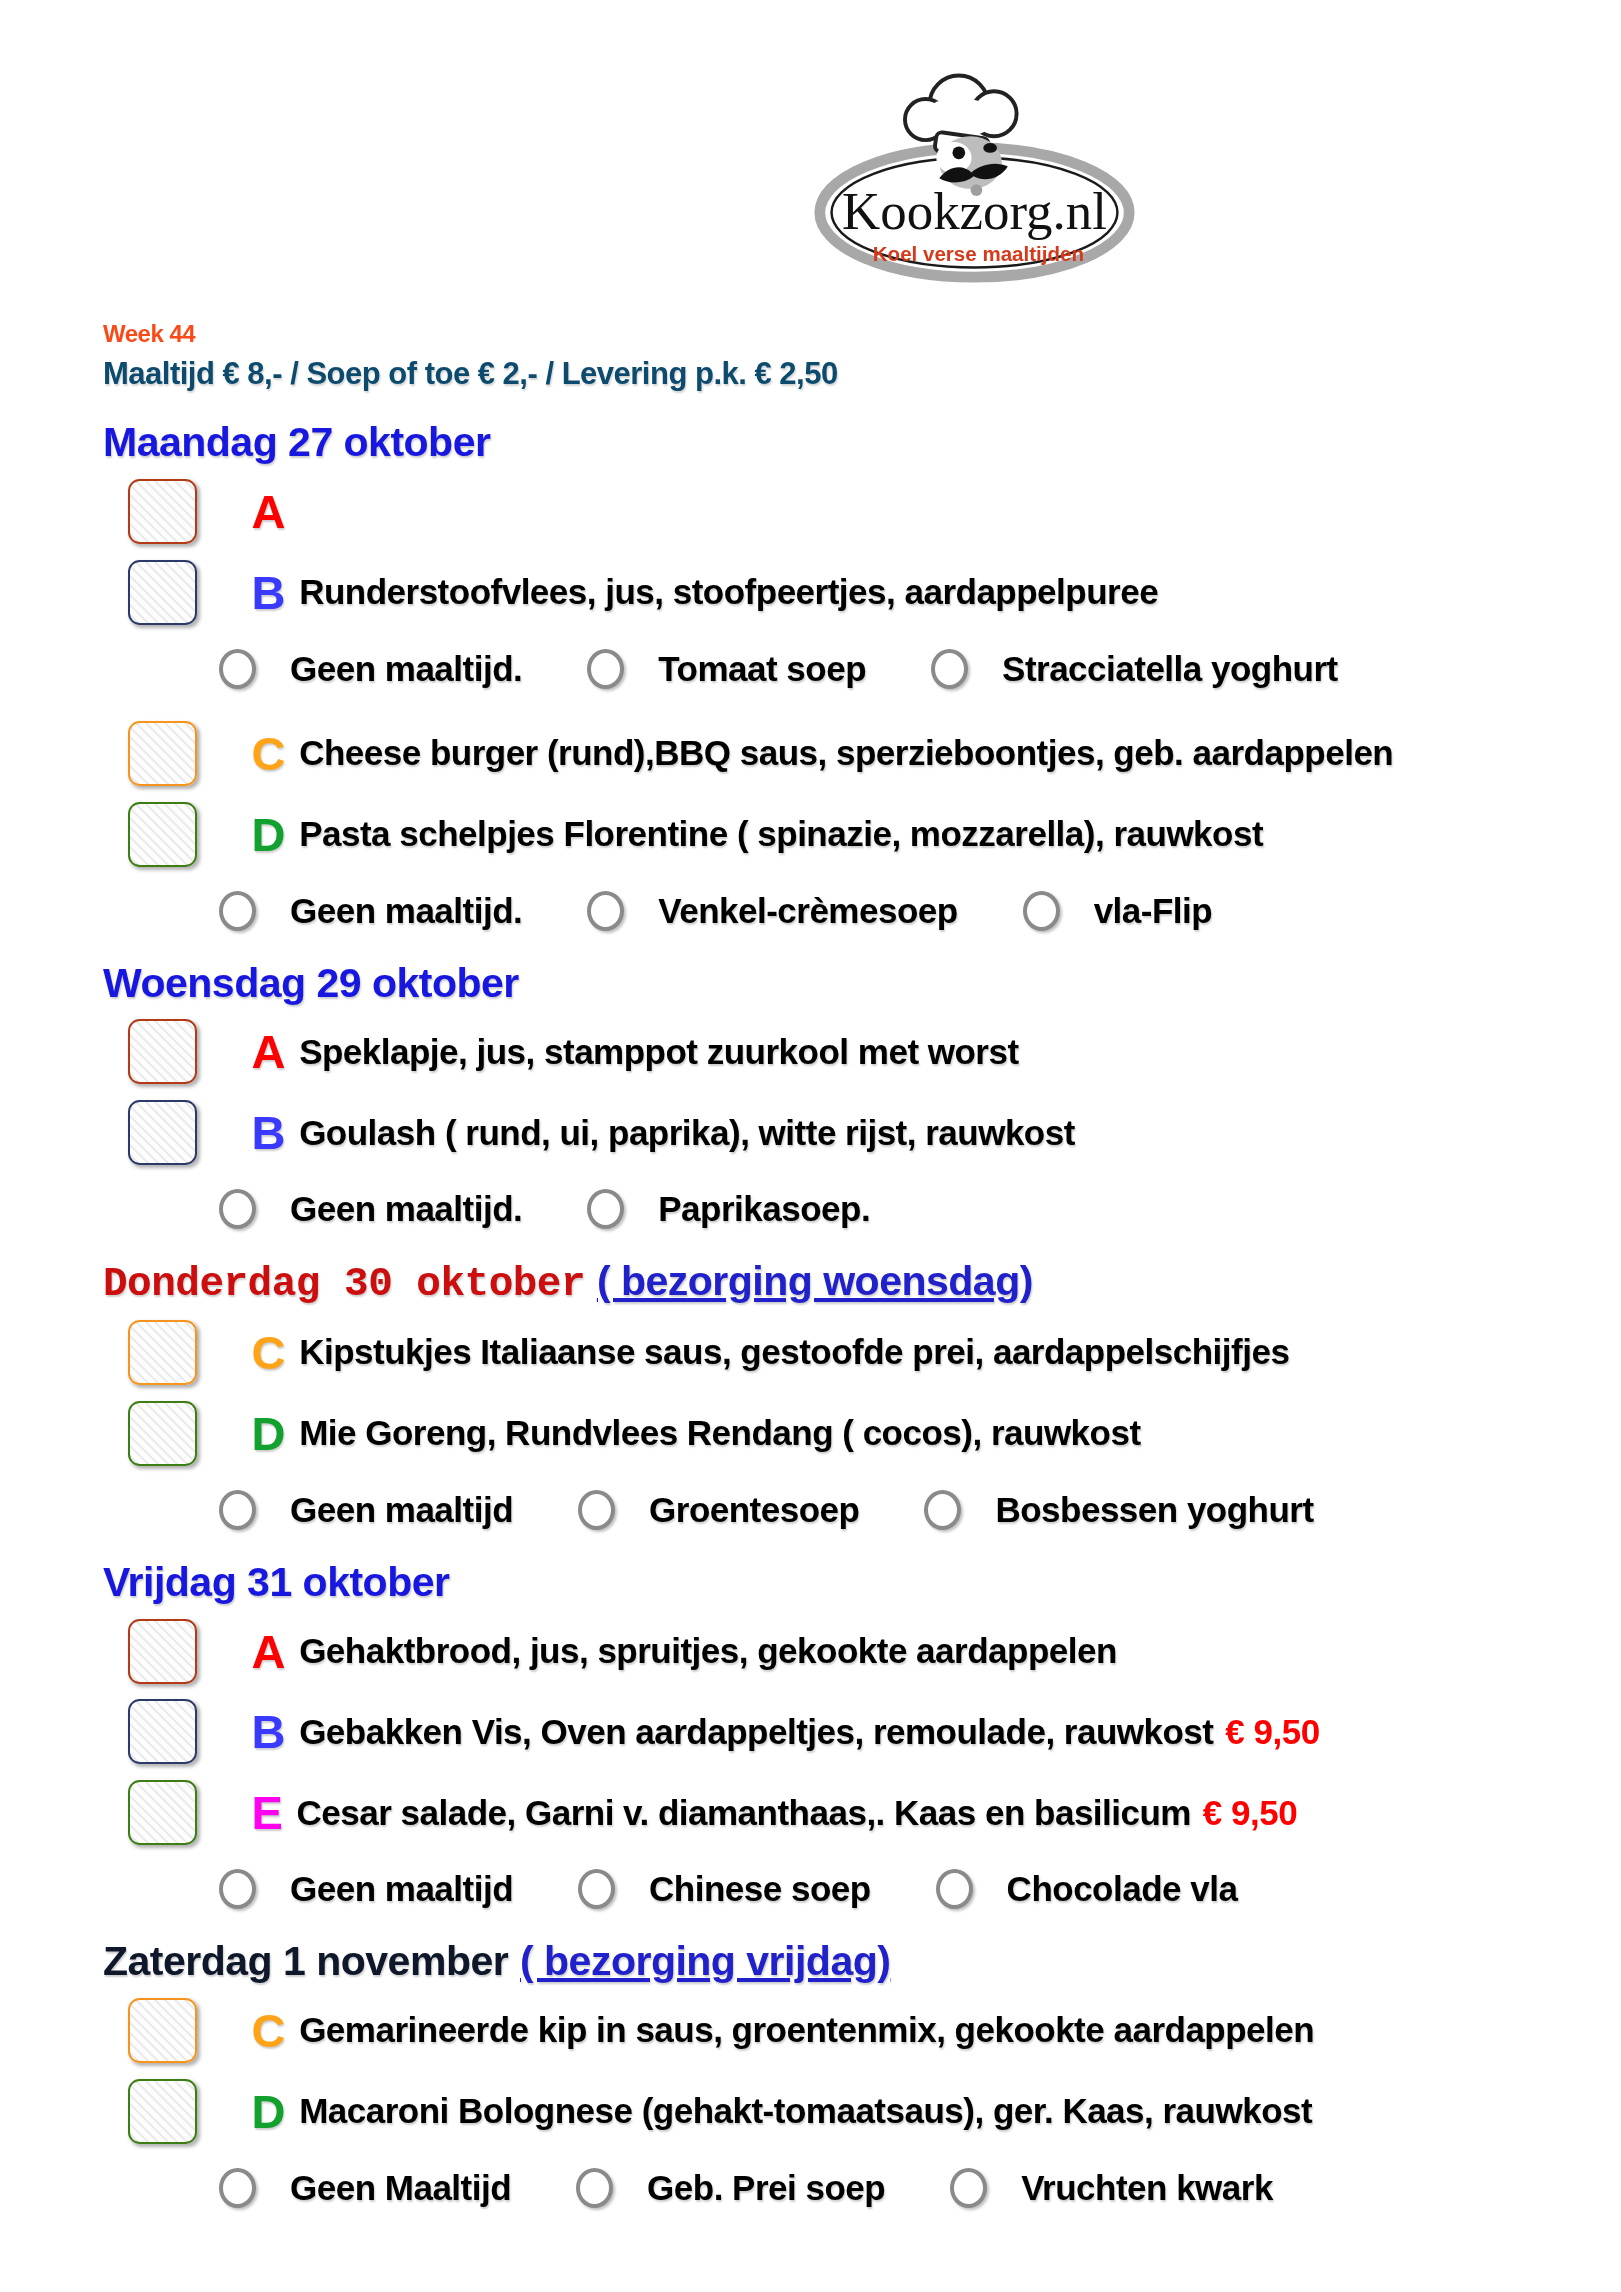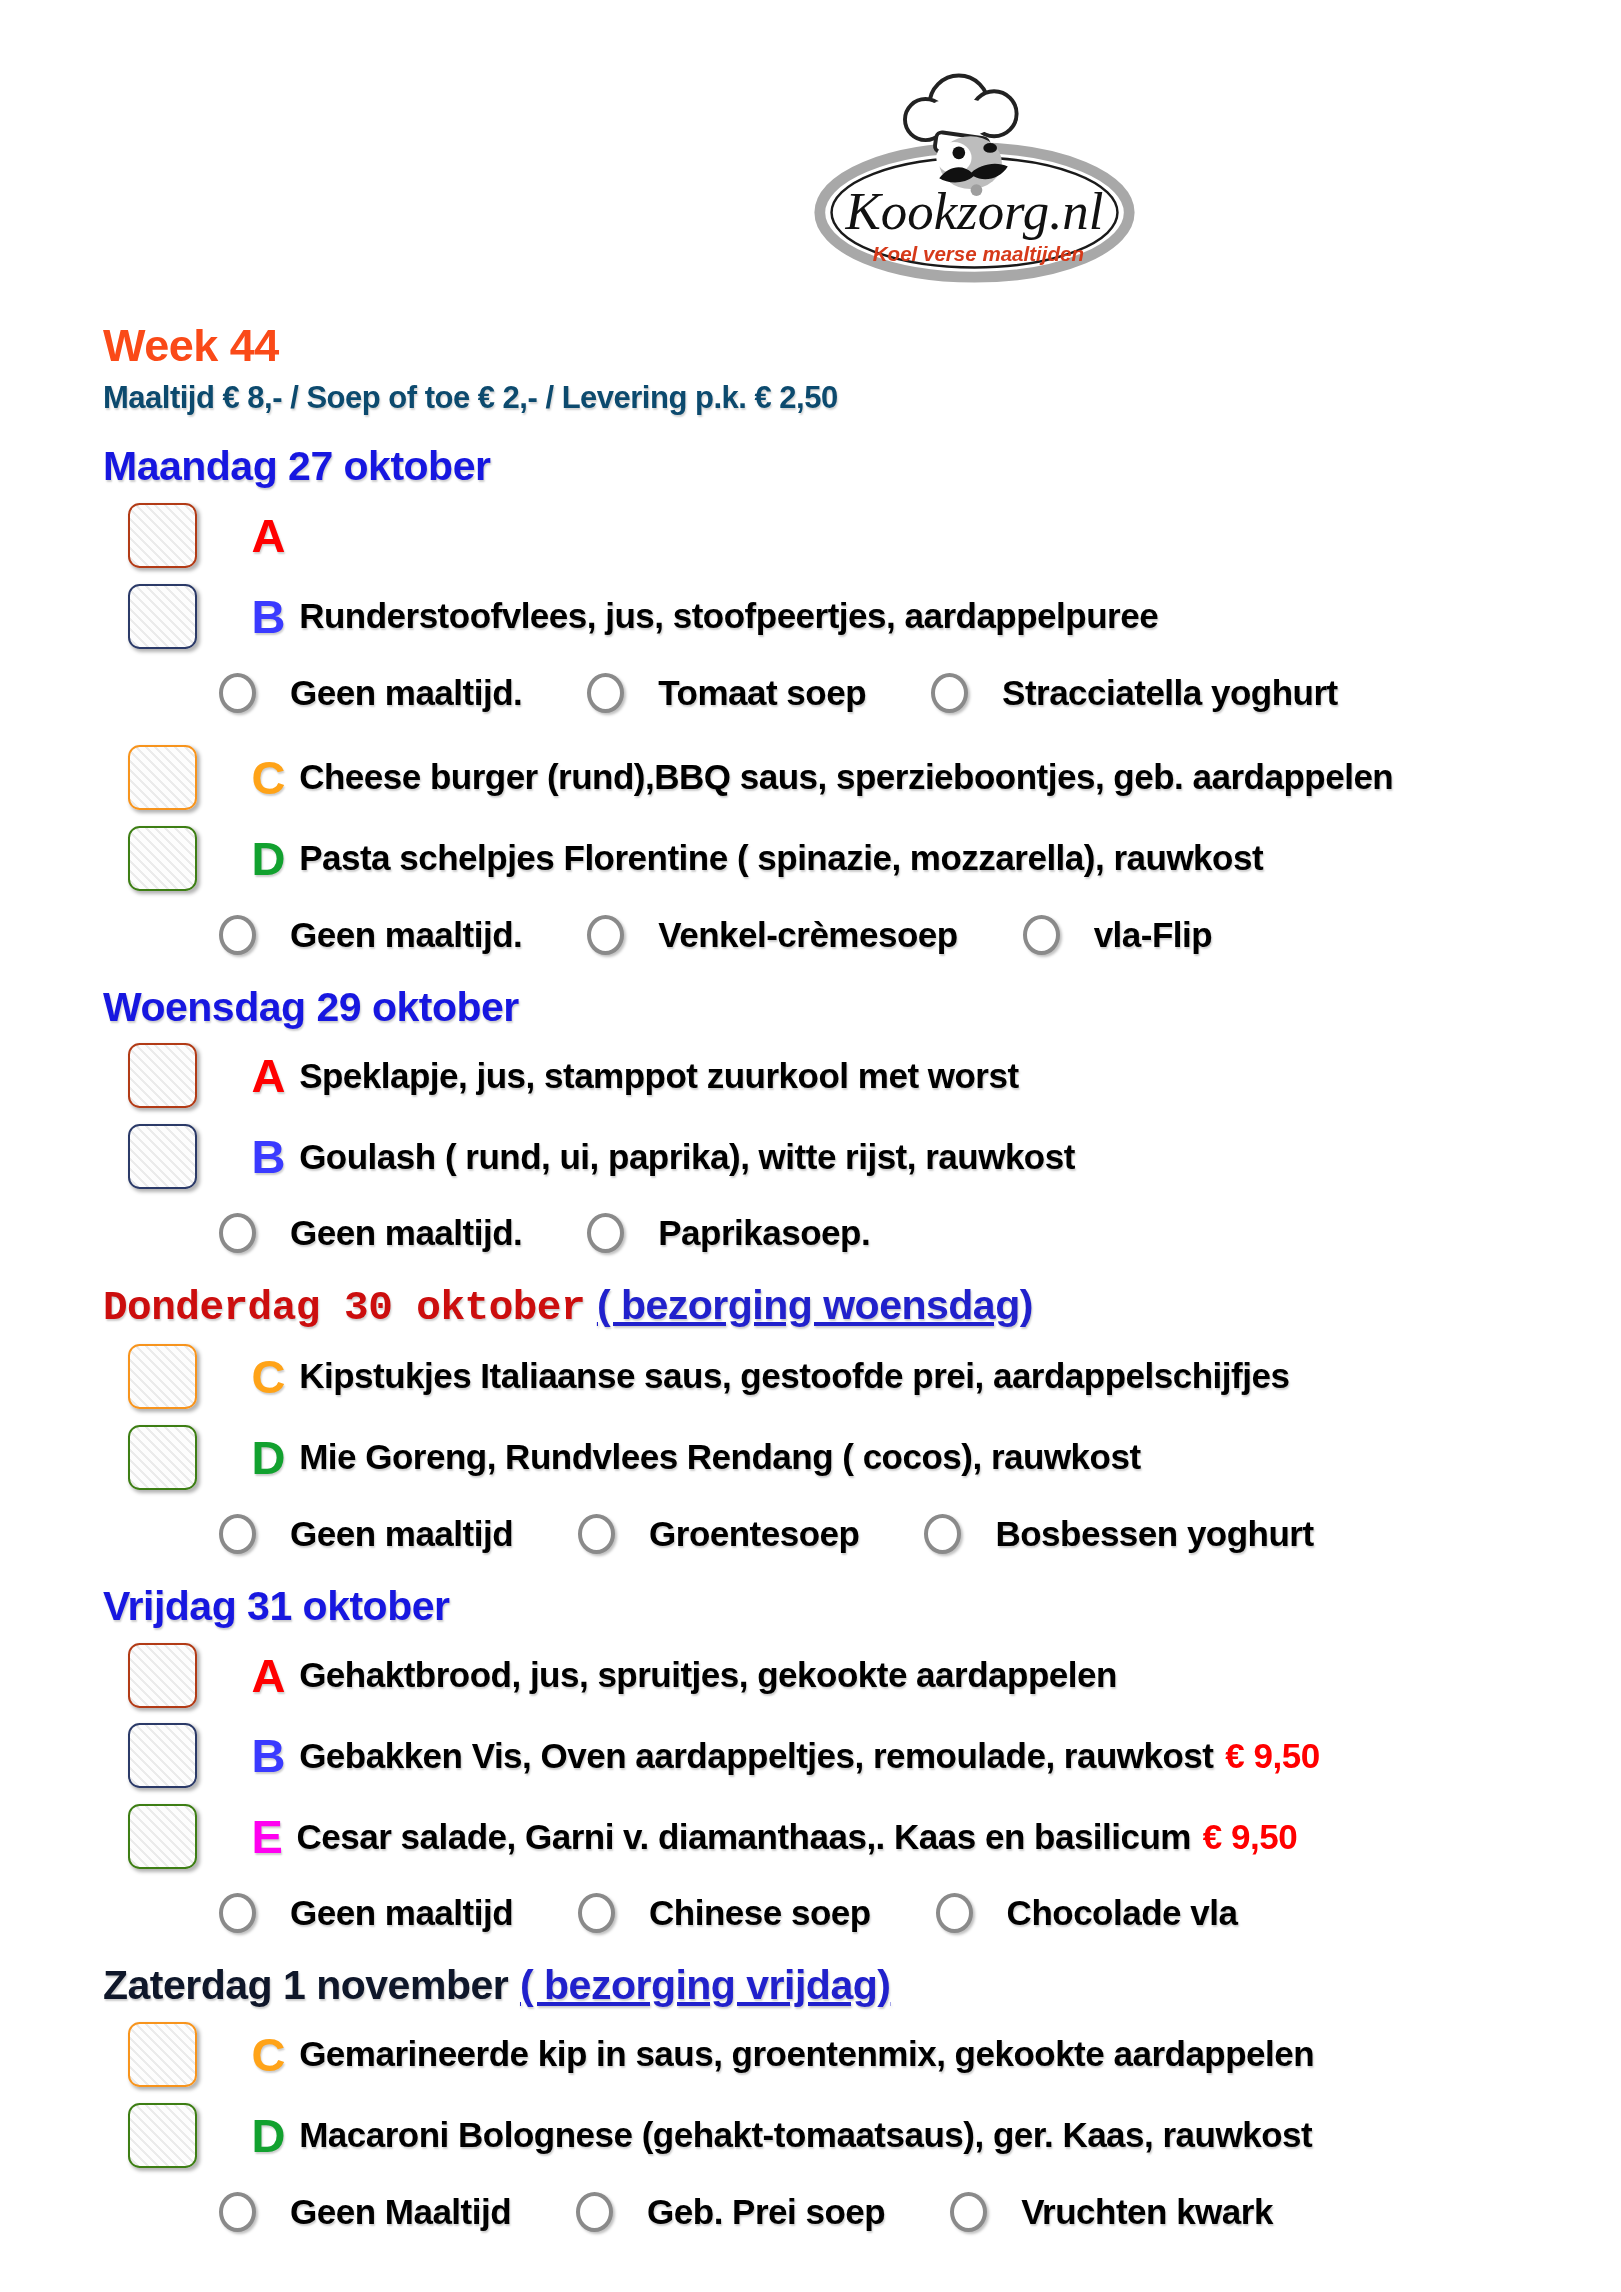--- a/index.html
+++ b/index.html
@@ -2,26 +2,26 @@
 <html><head>
 <meta charset="utf-8">
 <style>
   html,body { margin:0; padding:0; background:#fff; }
   .page {
     position:relative; width:1621px; height:2293px; background:#ffffff;
     font-family:"Liberation Sans", sans-serif; overflow:hidden;
   }
 
   
-  .logo { position:absolute; left:810px; top:51px; width:329px; height:237px;font-style:italic; }
+  .logo { position:absolute; left:810px; top:51px; width:329px; height:237px; }
 
   
   .content { position:absolute; left:103px; top:320px; width:1451px; }
 
-  .week { font-size:45px; font-weight:bold; color:#FA4A18; letter-spacing:-0.5px; }
+  .week { font-size:24px; font-weight:bold; color:#FA4A18; letter-spacing:-0.5px; }
   .pricing { font-size:31px; font-weight:bold; color:#0c4a6e; margin-top:7.8px; letter-spacing:-0.5px;
              text-shadow:1px 2px 2px rgba(0,0,0,0.18); }
 
   .day { margin-top:27.4px; }
   .day-title { margin:0 0 2px 0; font-size:41px; font-weight:bold; letter-spacing:-0.5px;
                text-shadow:1px 2px 2px rgba(0,0,0,0.2); }
   .delivery { color:#2121CC; text-decoration:underline; margin-left:11.8px; }
   .delivery:empty { display:none; }
 
   .meal-row { display:flex; align-items:center; margin-top:9.8px; min-height:71px; }

